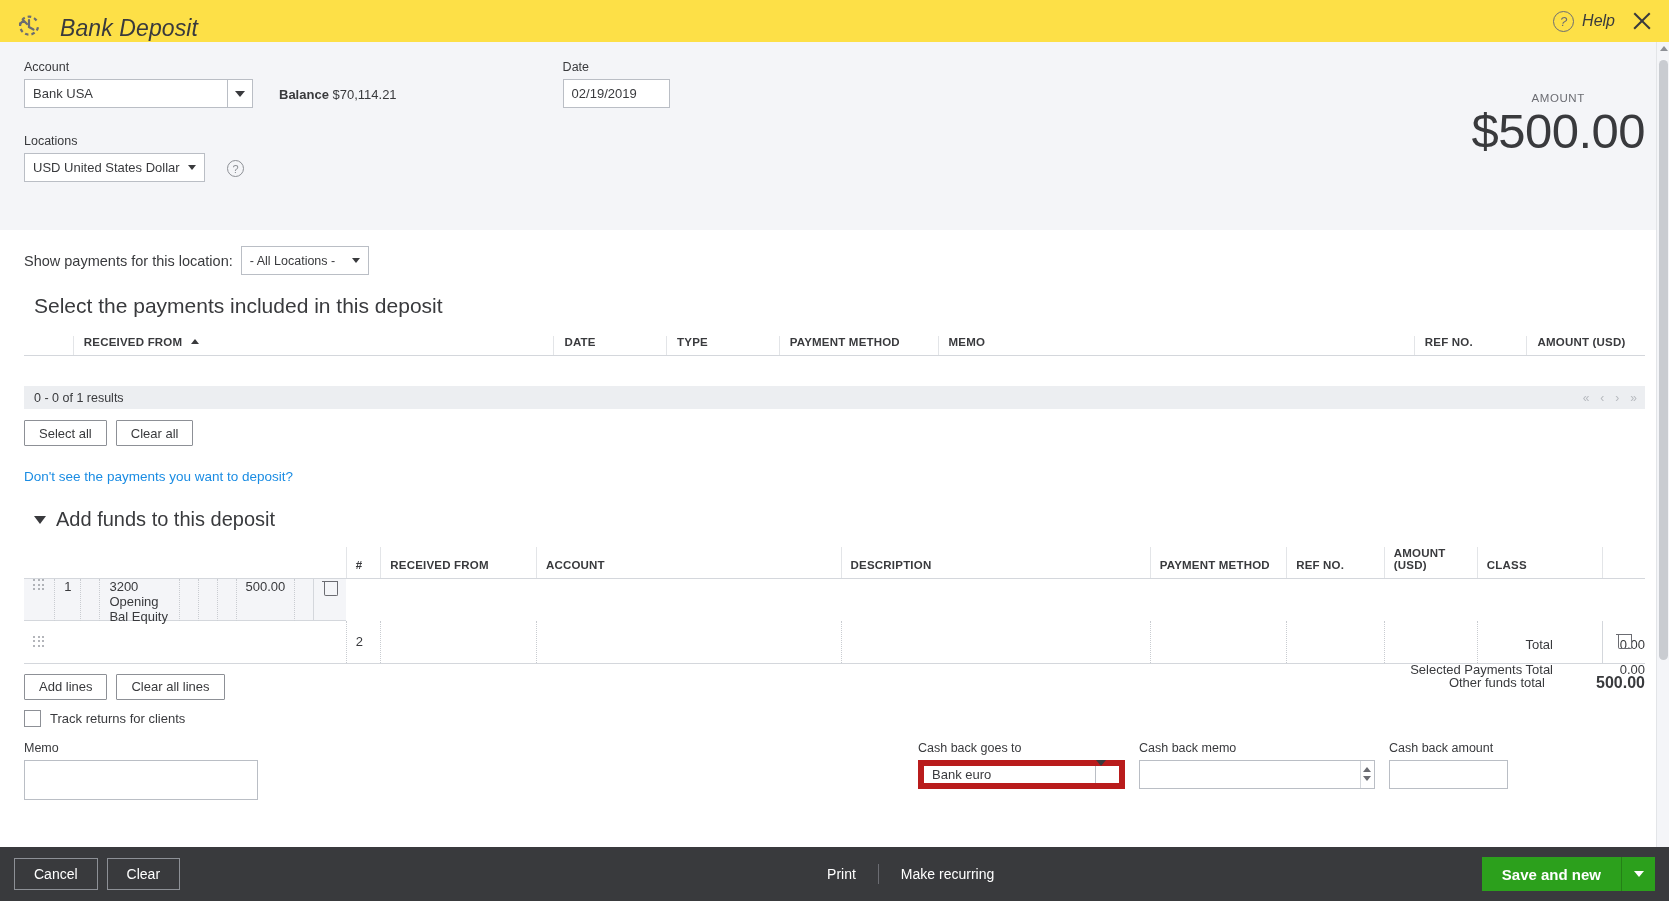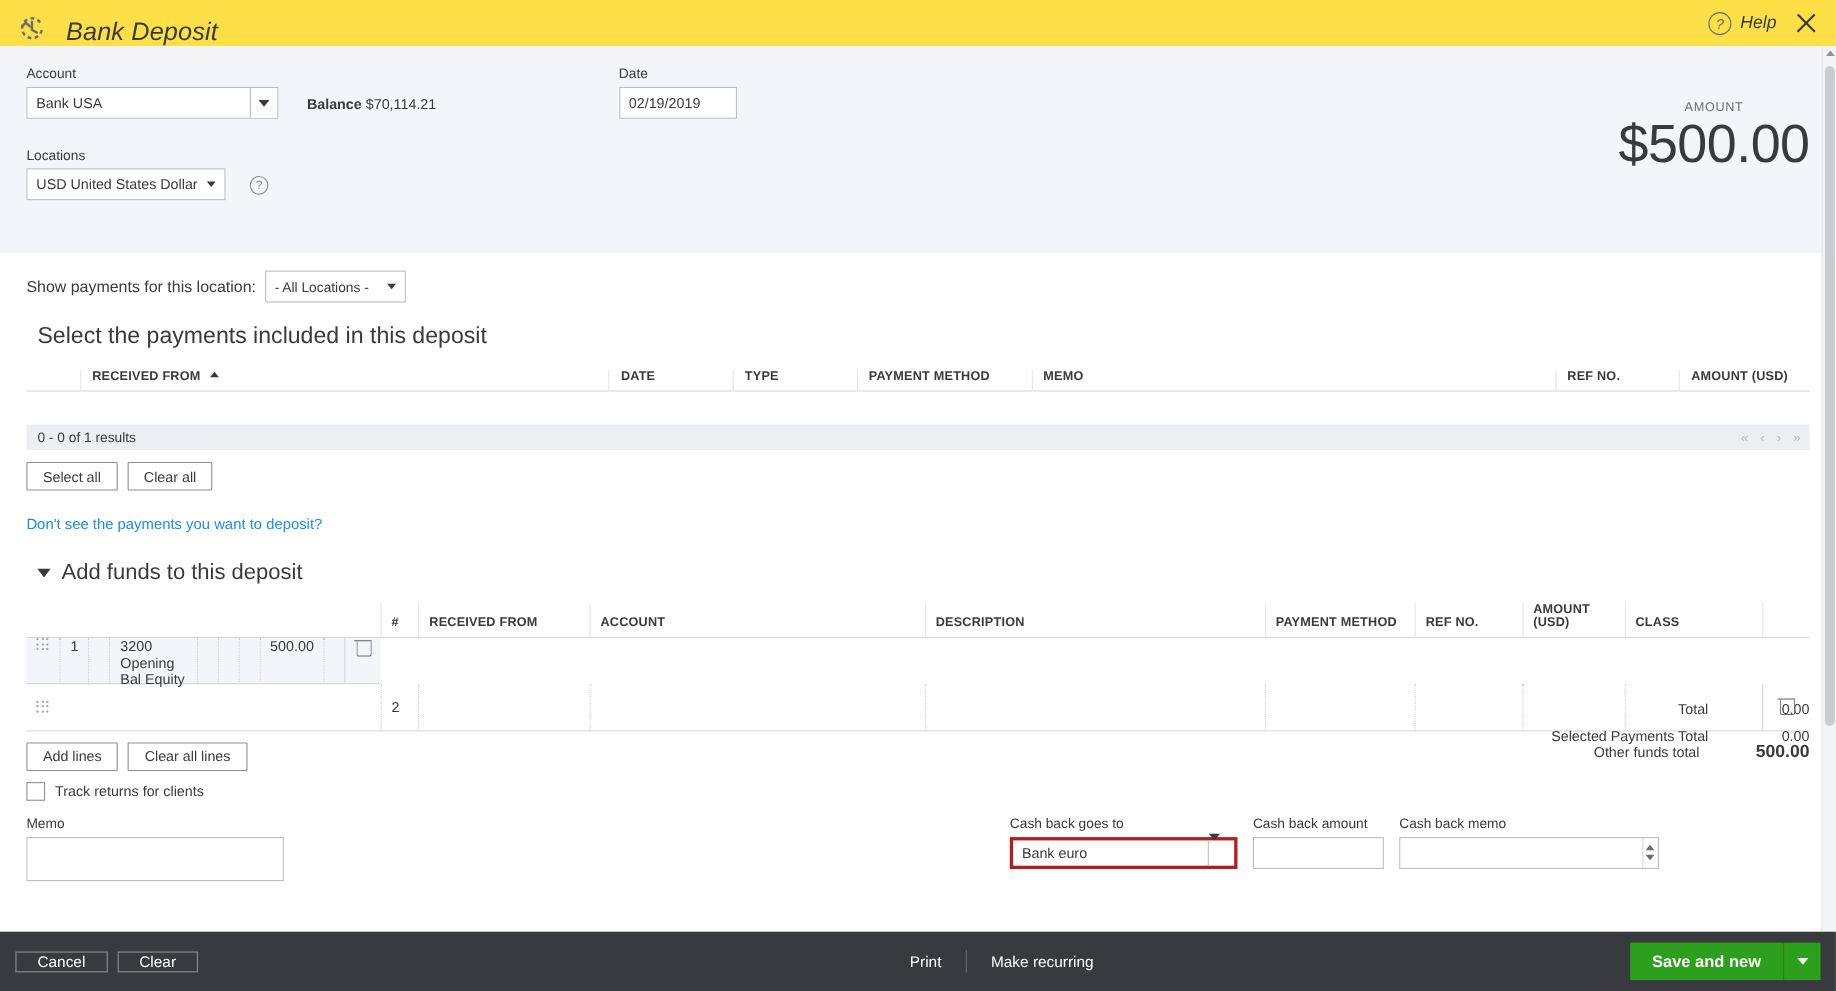--- a/index.html
+++ b/index.html
@@ -263,21 +263,21 @@
 
   .bottom-fields { display: flex; margin-top: 14px; }
   .memo-block { width: 234px; }
   .memo-area {
     width: 234px; height: 40px; border: 1px solid #babec5; background: #fff;
     resize: none; font-family: inherit; font-size: 13px; padding: 5px 7px; outline: none;
   }
   .cashback-wrap { display: flex; margin-left: 660px; gap: 14px; }
   .cb-block { display: flex; flex-direction: column; }
   .cb-combo {
-    display: flex; align-items: stretch; border: 3px solid #b91c1c;
+    display: flex; align-items: stretch; border: 6px solid #b91c1c;
     background: #fff; height: 29px; width: 207px;
   }
   .cb-combo input {
     border: 0; outline: none; font-family: inherit; font-size: 13px;
     color: #393a3d; padding: 0 8px; width: 100%; background: transparent;
   }
   .cb-combo .combo-btn { width: 28px; border-left: 1px solid #babec5; }
   .cb-memo {
     border: 1px solid #babec5; height: 29px; width: 236px;
     display: flex; align-items: stretch; background: #fff;
@@ -306,21 +306,21 @@
     font-family: inherit; font-size: 13px; padding: 0 8px; background: transparent;
   }
 
   
   .footer {
     position: absolute; left: 0; bottom: 0; width: 1669px; height: 54px;
     background: #393a3d; display: flex; align-items: center; padding: 0 14px;
   }
   .footer-btn {
     border: 1px solid #8d9096; background: transparent; color: #fff;
-    font-family: inherit; font-size: 14px; height: 19px; padding: 0 19px;
+    font-family: inherit; font-size: 14px; height: 32px; padding: 0 19px;
     cursor: pointer; margin-right: 9px;
   }
   .footer-center {
     display: flex; align-items: center; gap: 0; margin-left: 616px;
     color: #fff; font-size: 14px;
   }
   .footer-center .fc-item { padding: 0 22px; cursor: pointer; }
   .footer-center .divider { width: 1px; height: 20px; background: #6b6c72; }
   .save-group {
     margin-left: auto; display: flex; align-items: stretch; height: 34px;
@@ -574,36 +574,36 @@
         <label class="field-label">Cash back goes to</label>
         <div class="cb-combo">
           <input type="text" value="Bank euro" style="">
           <span class="combo-btn">
             <span class="caret-down"></span>
           </span>
         </div>
       </div>
 
       <div class="cb-block">
-        <label class="field-label">Cash back amount</label>
-        <div class="cb-amt">
-          <input type="text" style="">
-        </div>
-      </div>
-
-      <div class="cb-block">
         <label class="field-label">Cash back memo</label>
         <div class="cb-memo">
           <input type="text" style="">
           <span class="spinner">
             <span class="sp-up"></span>
             <span class="sp-dn"></span>
           </span>
         </div>
       </div>
+
+      <div class="cb-block">
+        <label class="field-label">Cash back amount</label>
+        <div class="cb-amt">
+          <input type="text" style="">
+        </div>
+      </div>
     </div>
   </div>
 </div>
 
 <div class="scrollbar">
   <span class="scroll-arrow-up"></span>
   <div class="scroll-thumb"></div>
 </div>
 
 <div class="footer">

